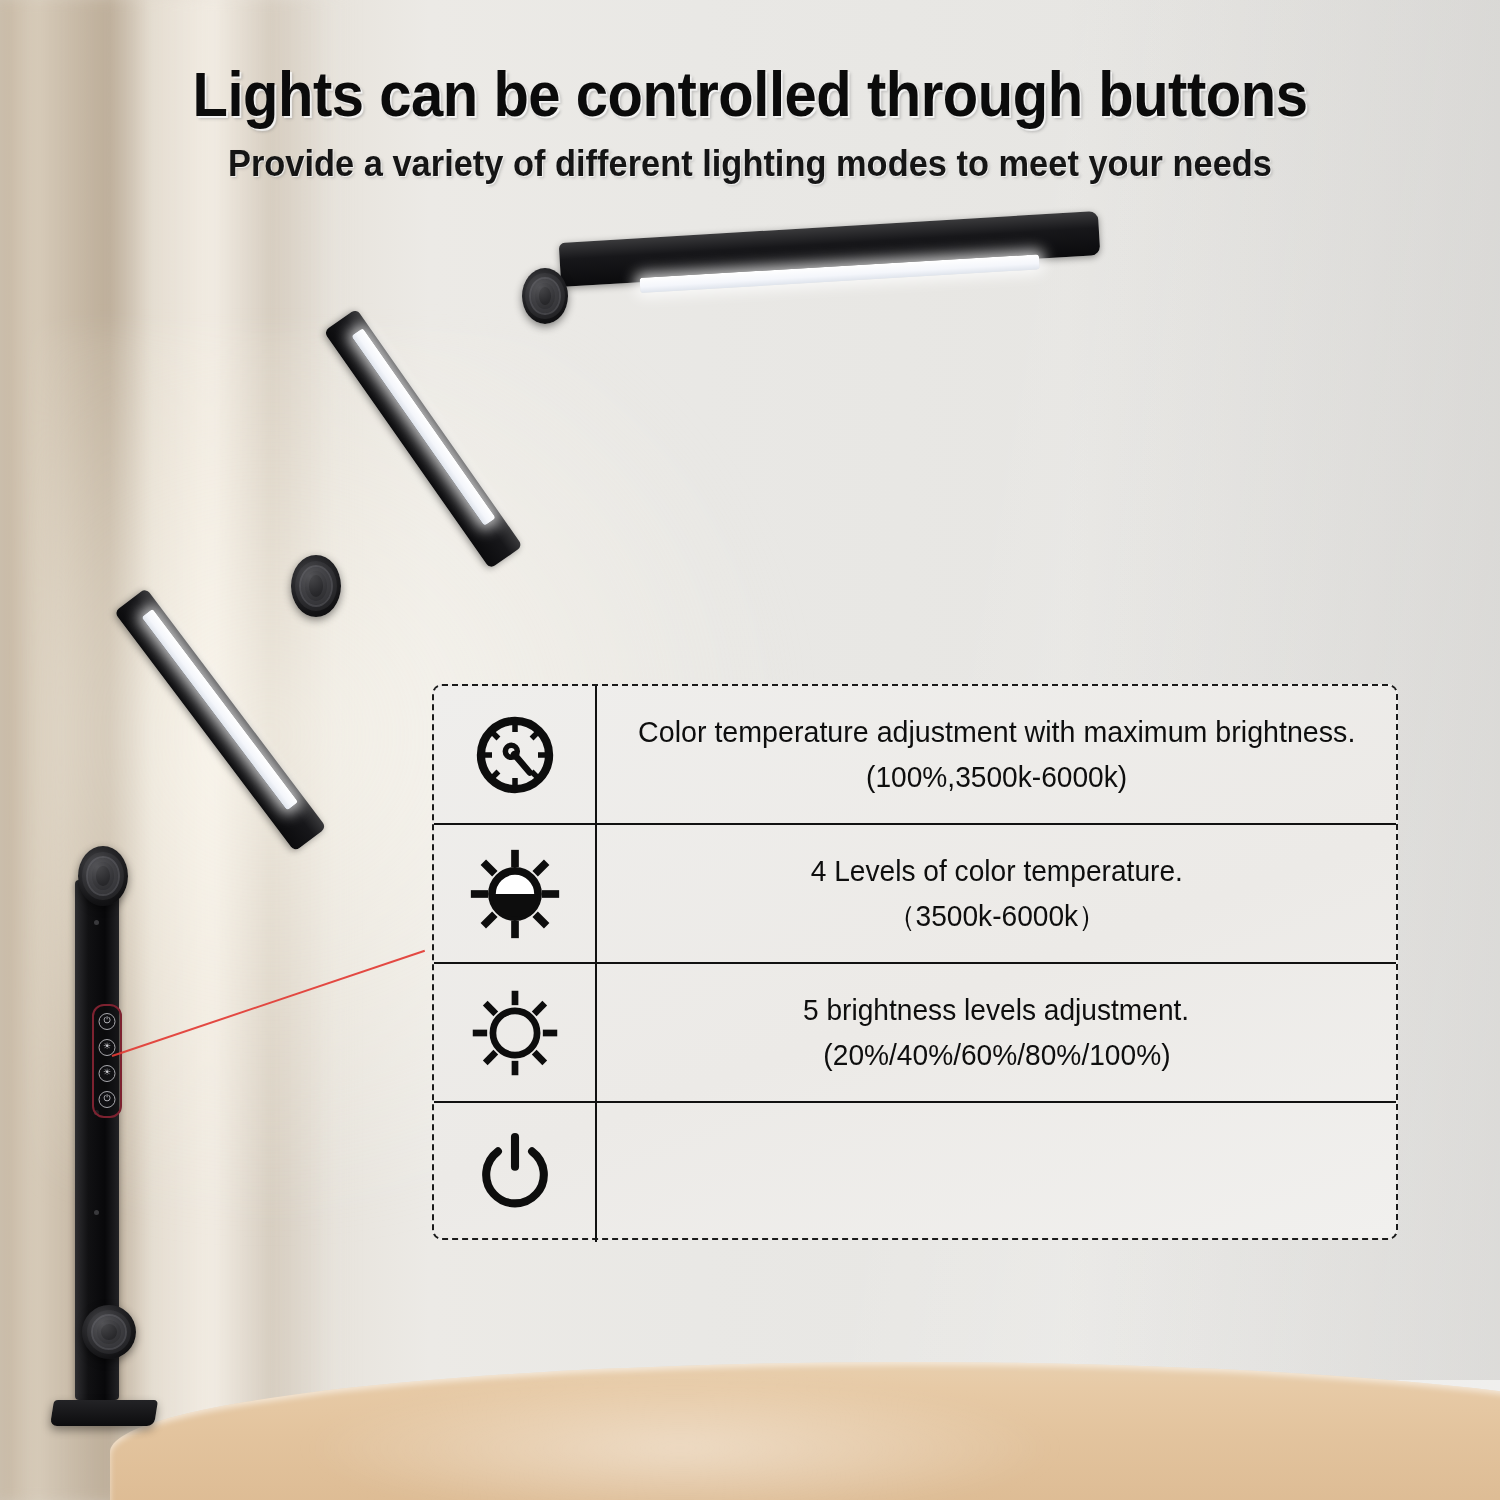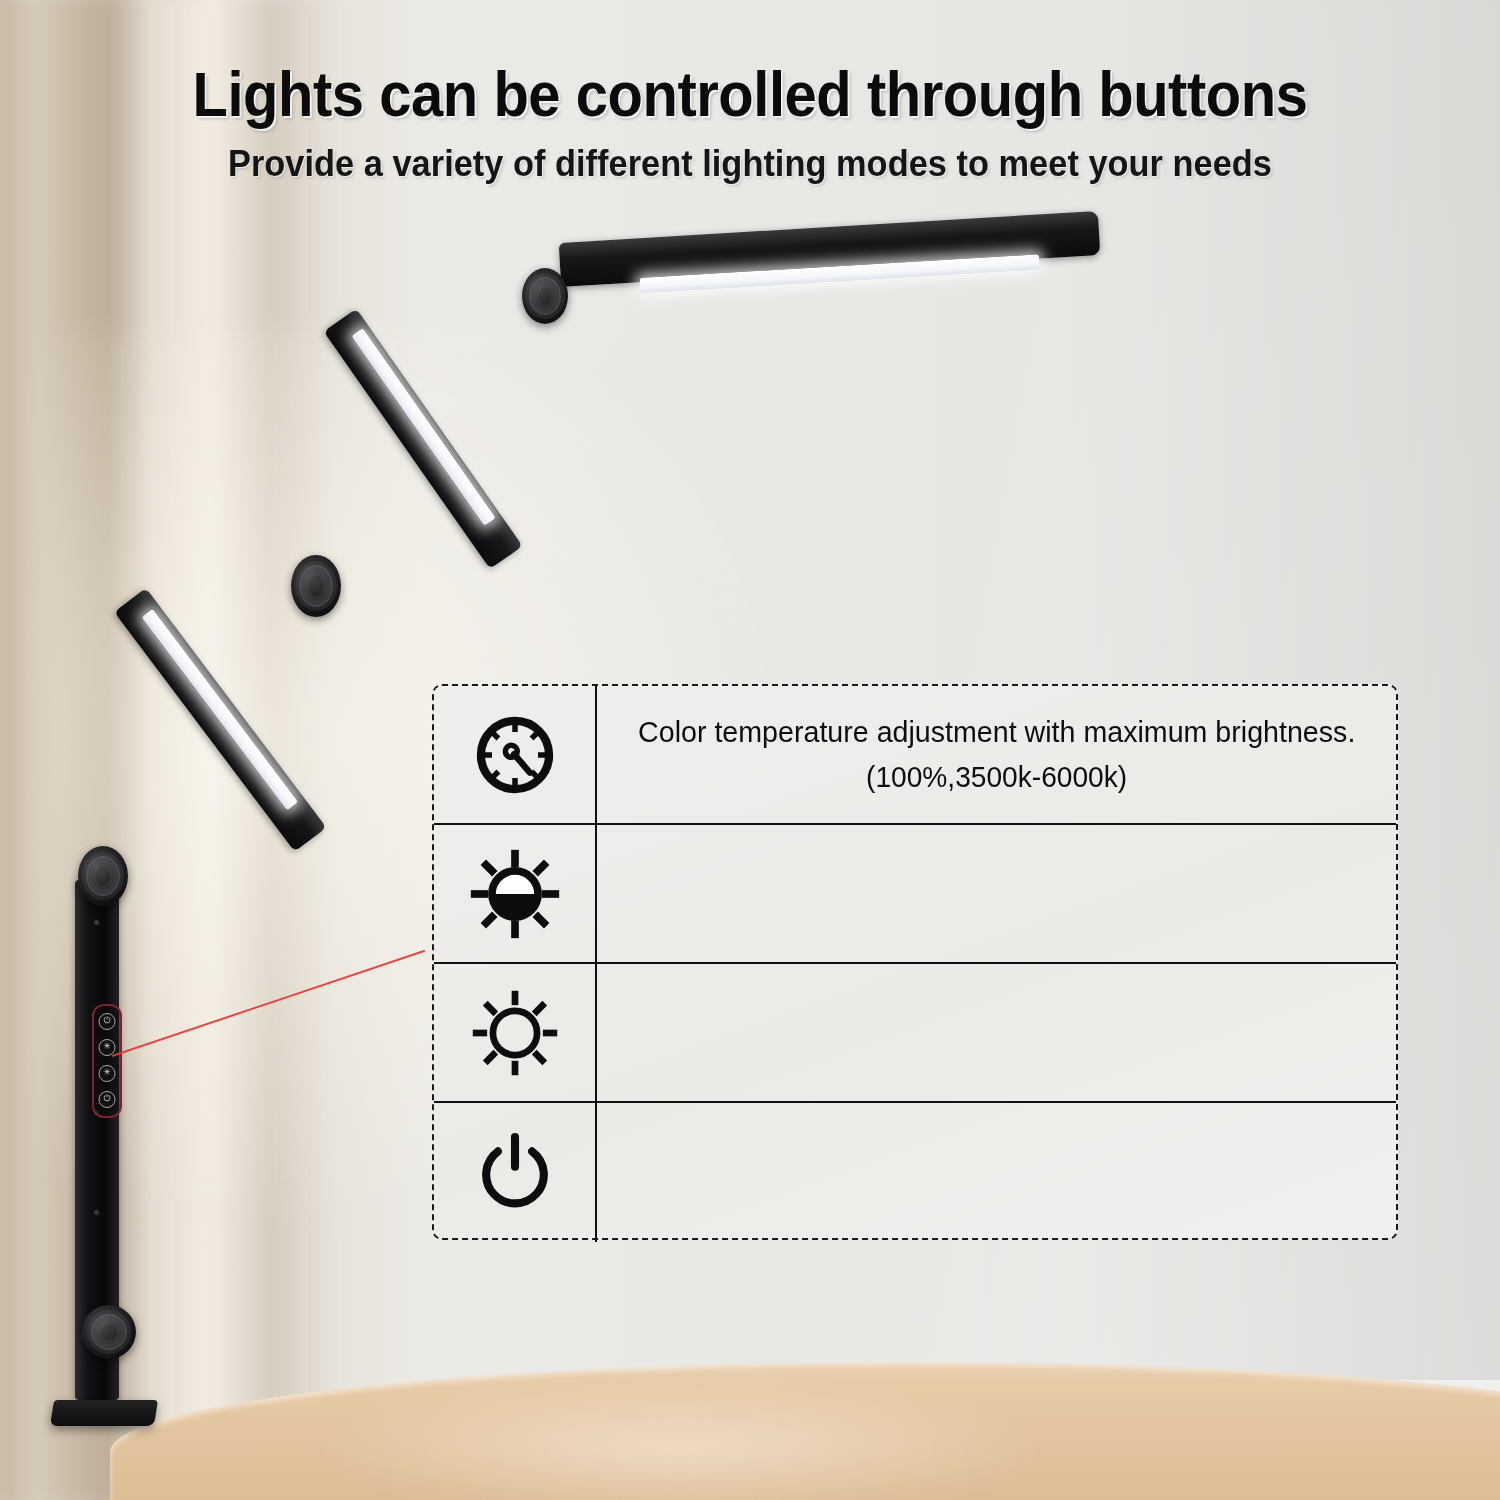--- a/index.html
+++ b/index.html
@@ -406,38 +406,46 @@
             <line x1="78" y1="50" x2="96" y2="50"></line>
             <line x1="17" y1="17" x2="29" y2="29"></line>
             <line x1="71" y1="29" x2="83" y2="17"></line>
             <line x1="17" y1="83" x2="29" y2="71"></line>
             <line x1="71" y1="71" x2="83" y2="83"></line>
           </g>
           <circle cx="50" cy="50" r="24" fill="#ffffff" stroke="#0d0d0d" stroke-width="8"></circle>
           <path d="M26 50 A24 24 0 0 0 74 50 Z" fill="#0d0d0d"></path>
         </svg>
       </div>
+      <div class="text-cell">
+        <div class="text-line">4 Levels of color temperature.</div>
+        <div class="text-line">（3500k-6000k）</div>
+      </div>
     </div>
 
     <div class="feature-row">
       <div class="icon-cell">
         <svg class="feat-icon" width="96" height="96" viewBox="0 0 100 100">
           <g stroke="#0d0d0d" stroke-width="7" stroke-linecap="butt">
             <line x1="50" y1="6" x2="50" y2="21"></line>
             <line x1="50" y1="79" x2="50" y2="94"></line>
             <line x1="6" y1="50" x2="21" y2="50"></line>
             <line x1="79" y1="50" x2="94" y2="50"></line>
             <line x1="19" y1="19" x2="30" y2="30"></line>
             <line x1="70" y1="30" x2="81" y2="19"></line>
             <line x1="19" y1="81" x2="30" y2="70"></line>
             <line x1="70" y1="70" x2="81" y2="81"></line>
           </g>
           <circle cx="50" cy="50" r="23" fill="none" stroke="#0d0d0d" stroke-width="7"></circle>
         </svg>
       </div>
+      <div class="text-cell">
+        <div class="text-line">5 brightness levels adjustment.</div>
+        <div class="text-line">(20%/40%/60%/80%/100%)</div>
+      </div>
     </div>
 
     <div class="feature-row">
       <div class="icon-cell">
         <svg class="feat-icon" width="90" height="90" viewBox="0 0 100 100">
           <path d="M31 26 A32 32 0 1 0 69 26" fill="none" stroke="#0d0d0d" stroke-width="9" stroke-linecap="round"></path>
           <line x1="50" y1="10" x2="50" y2="43" stroke="#0d0d0d" stroke-width="9" stroke-linecap="round"></line>
         </svg>
       </div>
     </div>

